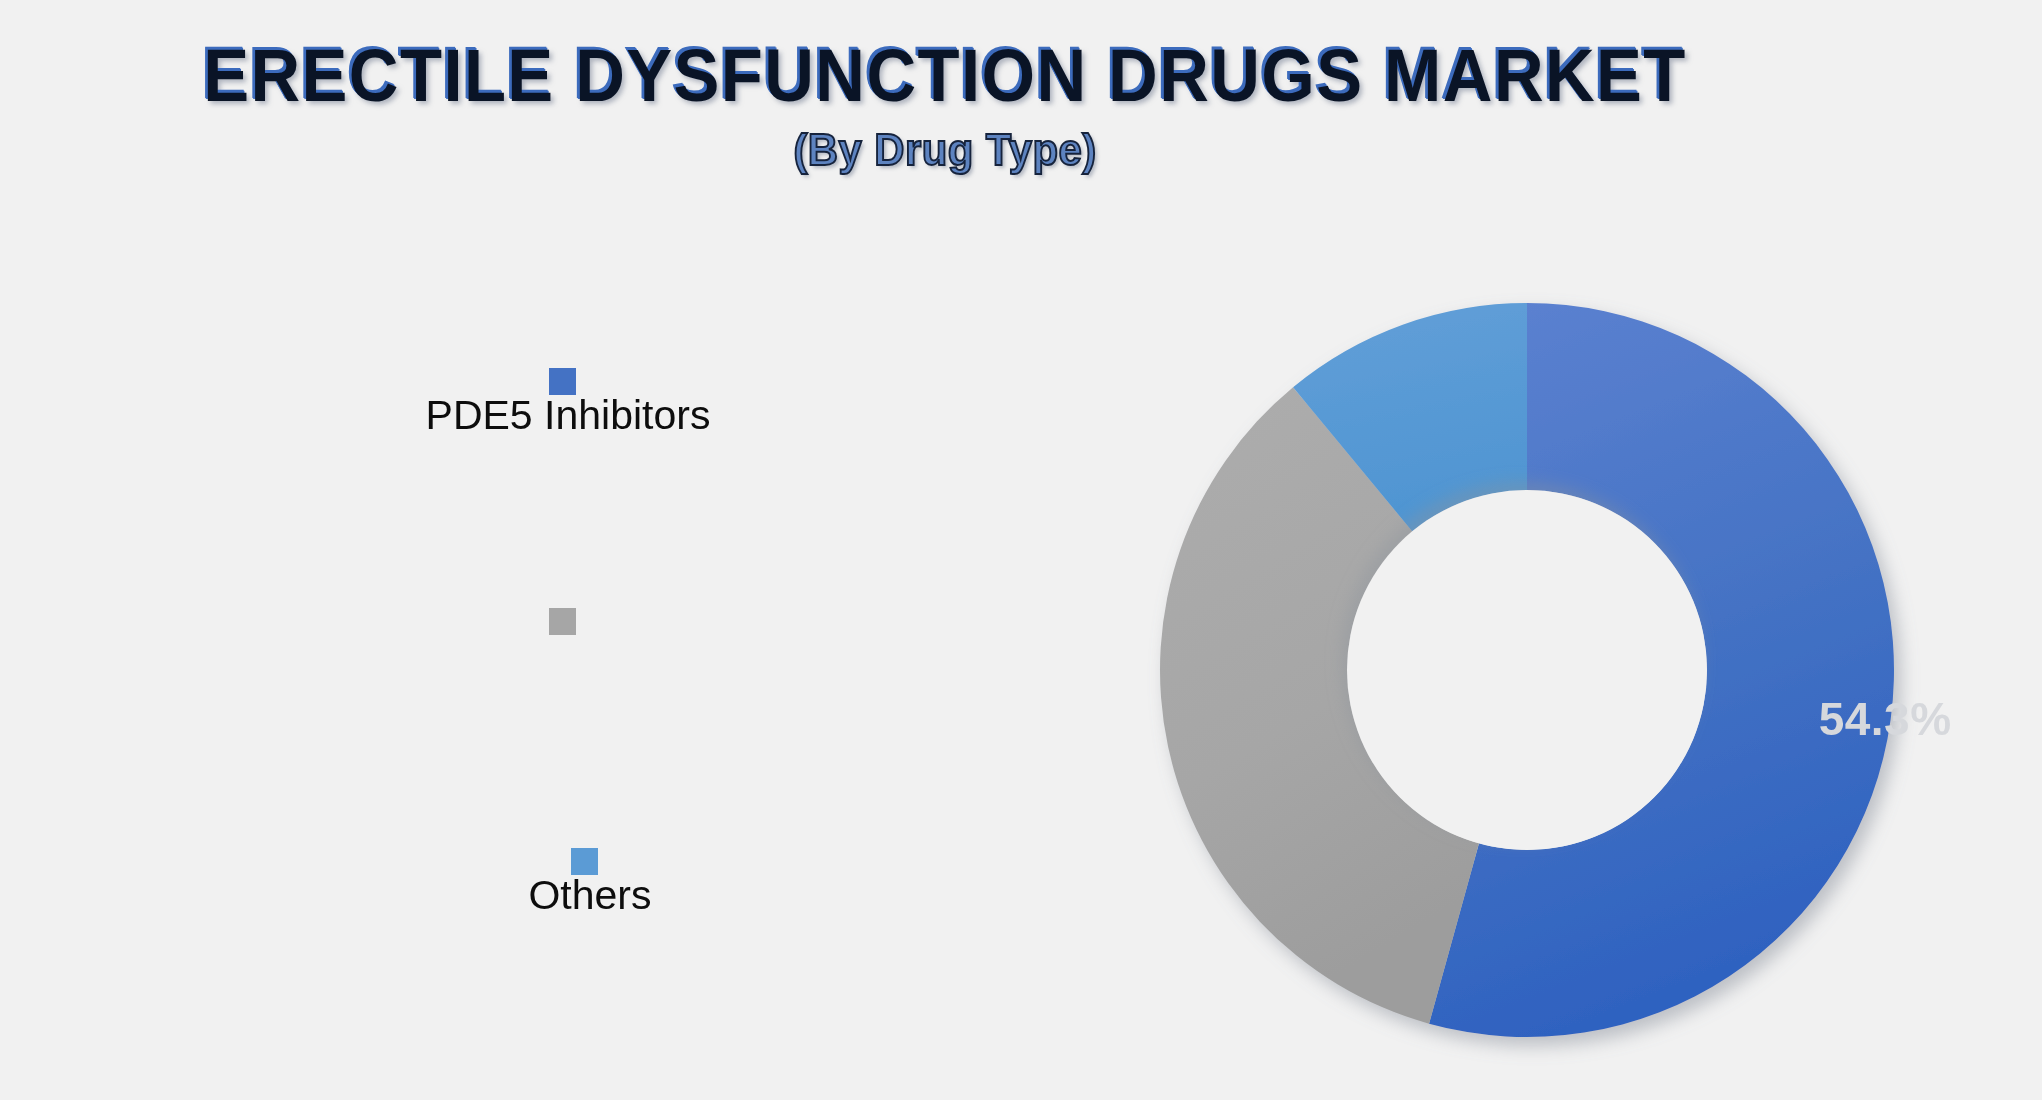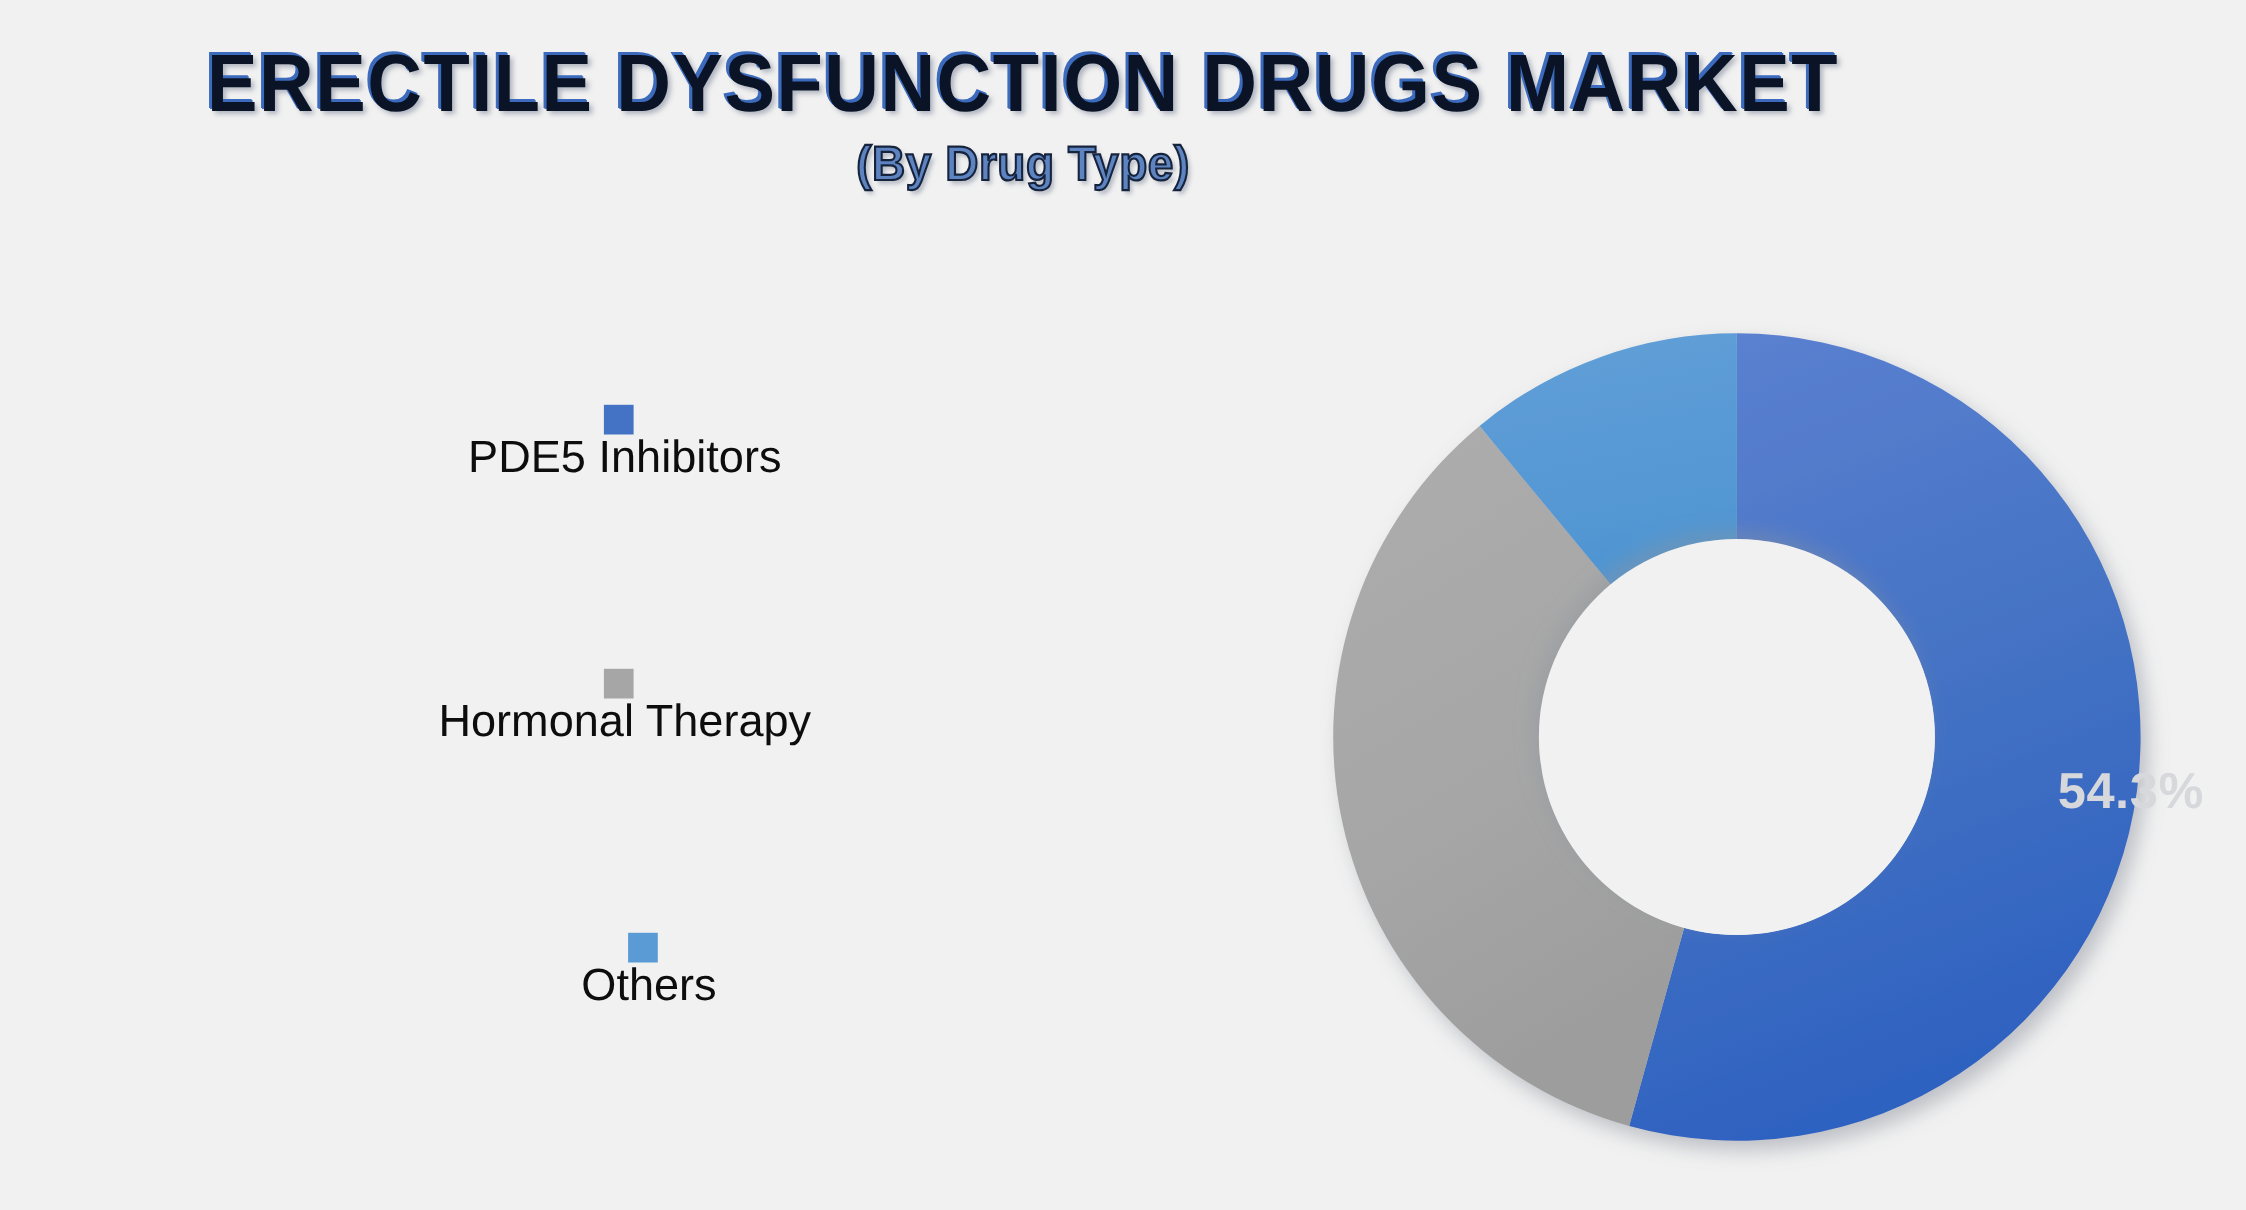--- a/index.html
+++ b/index.html
@@ -19,21 +19,21 @@
   #chart-root {
     position: absolute;
     inset: 0;
     width: 2042px;
     height: 1100px;
   }
 
   
   .title-block {
     position: absolute;
-    left: 0;
+    left: 15px;
     top: 38px;
     width: 1860px;
     text-align: center;
     user-select: none;
   }
 
   .chart-title {
     position: relative;
     display: block;
     font-family: "Liberation Sans", sans-serif;
@@ -96,21 +96,21 @@
     font-size: 41px;
     font-weight: 400;
     color: #0d0d0d;
     line-height: 1;
     white-space: nowrap;
   }
 
   
   .donut-wrap {
     position: absolute;
-    left: 1152px;
+    left: 1100px;
     top: 243px;
     width: 854px;
     height: 854px;
   }
   .donut-svg { display: block; width: 854px; height: 854px; }
 
   .slice-label {
     font-family: "Liberation Sans", sans-serif;
     font-size: 46px;
     font-weight: 700;
@@ -130,21 +130,20 @@
 
   <div class="legend">
 
     <div class="legend-item">
       <span class="legend-swatch" style="background: rgb(68, 114, 196);"></span>
       <span class="legend-label">PDE5 Inhibitors</span>
     </div>
 
     <div class="legend-item">
       <span class="legend-swatch" style="background: rgb(166, 166, 166);"></span>
-      <span class="legend-label">Hormonal Therapy</span>
     </div>
 
     <div class="legend-item">
       <span class="legend-swatch" style="background: rgb(91, 155, 213);"></span>
       <span class="legend-label">Others</span>
     </div>
 
   </div>
 
   <div class="donut-wrap">

